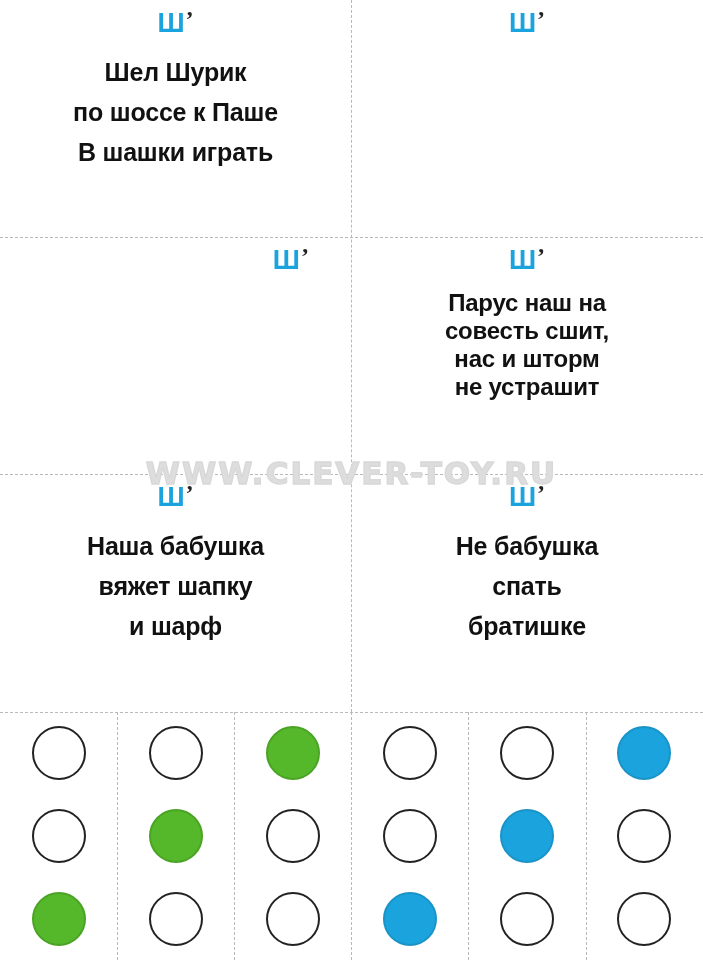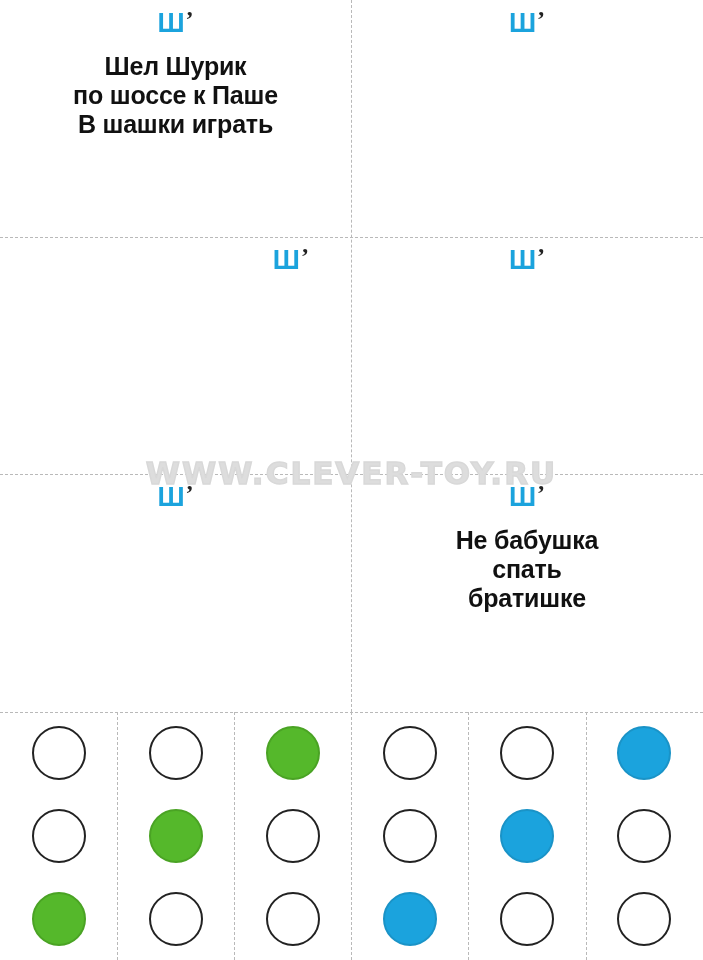--- a/index.html
+++ b/index.html
@@ -81,21 +81,21 @@
     font-weight: bold;
     font-size: 24px;
     line-height: 26px;
     margin-left: 1px;
     font-family: "Liberation Serif", serif;
   }
   .phrase {
     color: #111111;
     font-weight: bold;
     font-size: 25px;
-    line-height: 29px;
+    line-height: 40px;
     letter-spacing: -0.2px;
     max-width: 320px;
     white-space: pre-line;
   }
   .phrase.small {
     font-size: 24px;
     line-height: 28px;
   }
 
   
@@ -192,27 +192,34 @@
         <span class="letter">Ш</span>
           <span class="apos">’</span>
       </div>
     </div>
 
     <div class="card">
       <div class="letter-wrap">
         <span class="letter">Ш</span>
           <span class="apos">’</span>
       </div>
-    </div>
-
-    <div class="card">
-      <div class="letter-wrap">
-        <span class="letter">Ш</span>
-          <span class="apos">’</span>
-      </div>
+      <div class="phrase small">Парус наш  на
+совесть сшит,
+нас и шторм
+не устрашит</div>
+    </div>
+
+    <div class="card">
+      <div class="letter-wrap">
+        <span class="letter">Ш</span>
+          <span class="apos">’</span>
+      </div>
+      <div class="phrase">Наша бабушка
+вяжет шапку
+и шарф</div>
     </div>
 
     <div class="card">
       <div class="letter-wrap">
         <span class="letter">Ш</span>
           <span class="apos">’</span>
       </div>
       <div class="phrase">Не бабушка
 спать
 братишке</div>

